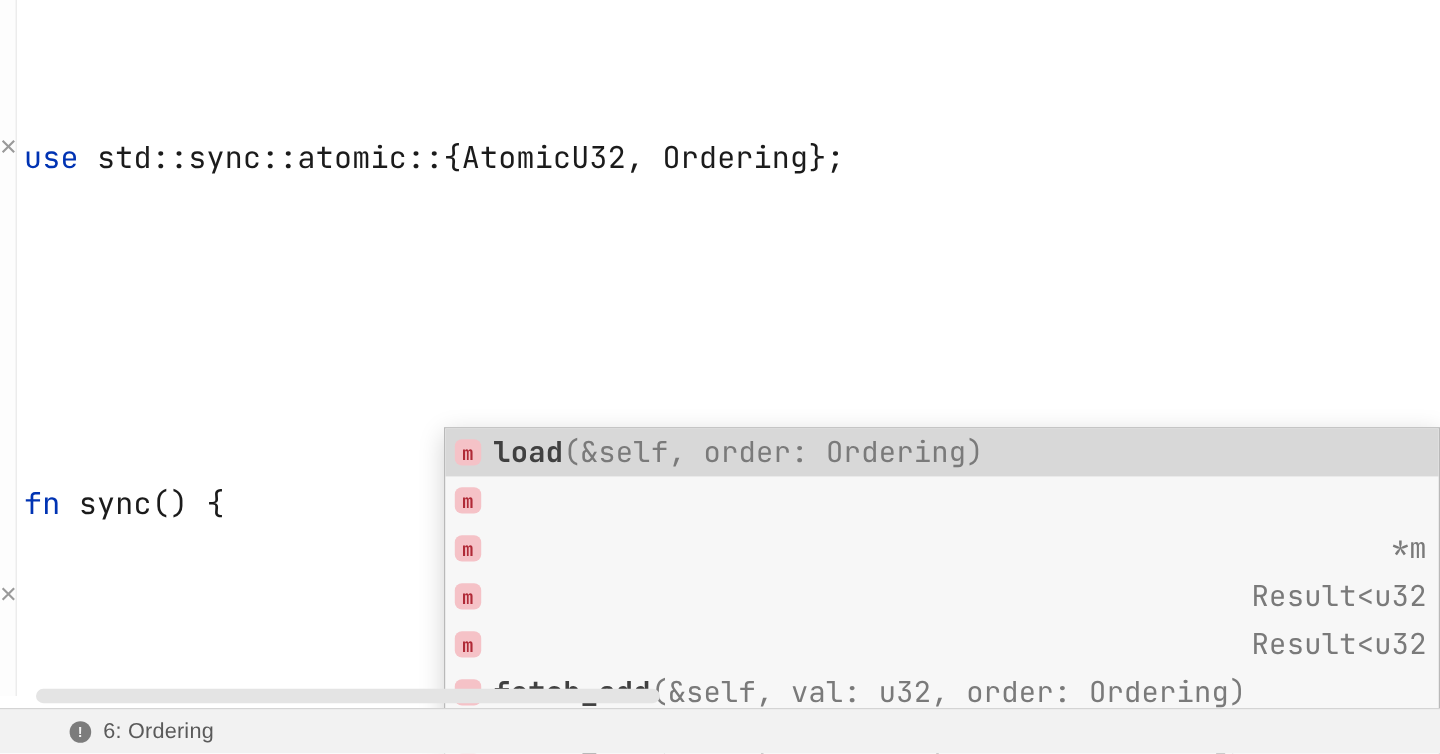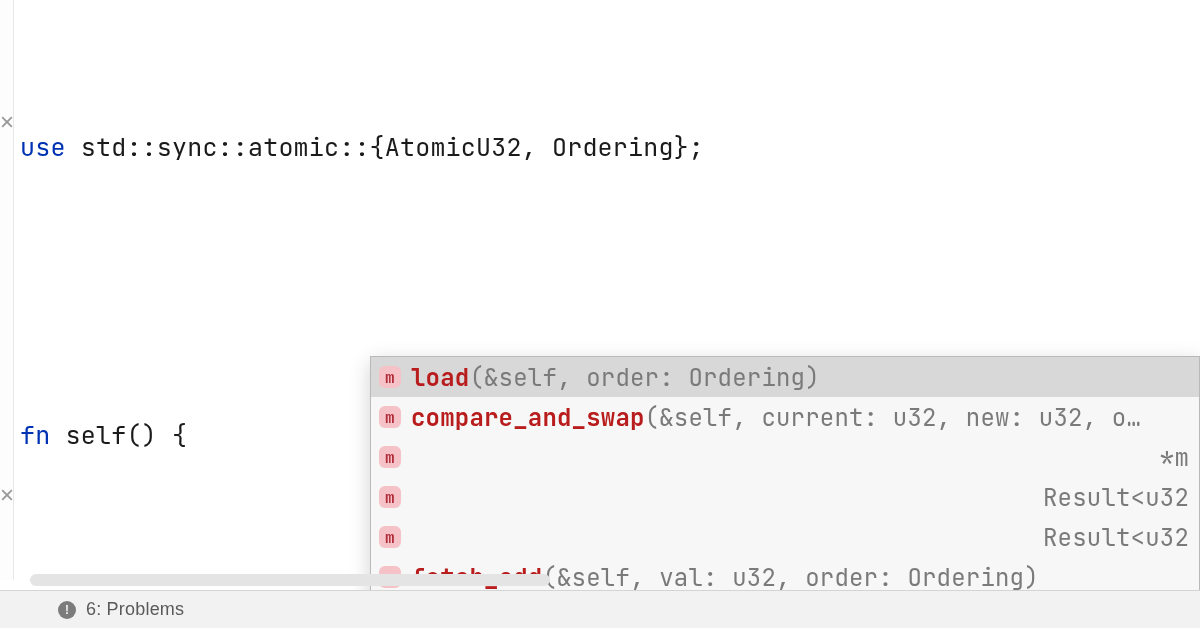--- a/index.html
+++ b/index.html
@@ -17,21 +17,21 @@
     background:#fdfdfd; border-right:1px solid #e8e8e8;
   }
   .gutter .arrow-icon {
     position:absolute; left:1px; width:12px; height:12px;
     display:flex; align-items:center; justify-content:center;
   }
   .gutter .arrow-icon svg { width:12px; height:12px; }
 
   .editor {
     position:absolute; left:14px; top:0; right:0; bottom:0;
-    padding:24px 0 0 6px;
+    padding:8px 0 0 6px;
     white-space:pre;
   }
   .code-line { height:42px; line-height:42px; }
 
   .kw { color:#0033b3; }
   .path { color:#1b1b1b; }
 
   
   .popup {
     position:absolute; left:370px; top:356px; right:0;
@@ -47,21 +47,21 @@
     height:40px; padding:0 10px 0 8px; white-space:nowrap; overflow:hidden;
   }
   .popup .row.selected { background:#d8d8d8; }
   .badge {
     width:22px; height:22px; border-radius:6px;
     background:#f5c2c7; color:#b02a37;
     font-size:16px; font-weight:600;
     display:flex; align-items:center; justify-content:center;
     flex:0 0 22px;
   }
-  .meth { color:#b91c1c; font-weight:700; }
+  .meth { color:#404040; font-weight:700; }
   .sig  { color:#7a7a7a; }
   .grow { flex:1 1 auto; overflow:hidden; text-overflow:ellipsis; }
   .ret  { color:#7a7a7a; margin-left:auto; padding-left:24px; }
 
   
   .statusbar {
     position:absolute; left:0; right:0; bottom:0; height:38px;
     background:#f2f2f2; border-top:1px solid #d4d4d4;
     display:flex; align-items:center; gap:10px; padding:0 58px;
     font-family:-apple-system,Helvetica,Arial,sans-serif;
@@ -94,21 +94,21 @@
       </svg>
   </span>
 </div>
 
 <div class="editor">
 
   <div class="code-line"><span class="kw">use</span><span class="path"> std::sync::atomic::{AtomicU32, Ordering};</span></div>
 
   <div class="code-line"></div>
 
-  <div class="code-line"><span class="kw">fn </span><span>self</span><span>() {</span></div>
+  <div class="code-line"><span class="kw">fn </span><span>sync</span><span>() {</span></div>
 
   <div class="code-line"></div>
 
   
   
 
   
 
   
   
@@ -126,21 +126,20 @@
 </div>
 
 <div class="popup">
   <div class="row selected">
     <span class="badge">m</span>
     <span class="grow"><span class="meth">load</span><span class="sig">(&amp;self, order: Ordering)</span></span>
     <span class="ret"></span>
   </div>
   <div class="row">
     <span class="badge">m</span>
-    <span class="grow"><span class="meth">compare_and_swap</span><span class="sig">(&amp;self, current: u32, new: u32, o…</span></span>
     <span class="ret"></span>
   </div>
   <div class="row">
     <span class="badge">m</span>
     <span class="ret">*m</span>
   </div>
   <div class="row">
     <span class="badge">m</span>
     <span class="ret">Result&lt;u32</span>
   </div>
@@ -157,14 +156,14 @@
     <span class="badge">m</span>
     <span class="grow"><span class="meth">fetch_and</span><span class="sig">(&amp;self, val: u32, order: Ordering)</span></span>
     <span class="ret"></span>
   </div>
 </div>
 
 <div class="hscroll"></div>
 
 <div class="statusbar">
   <span class="status-ico">!</span>
-  <span>6: Problems</span>
+  <span>6: Ordering</span>
 </div>
 
 </body></html>

